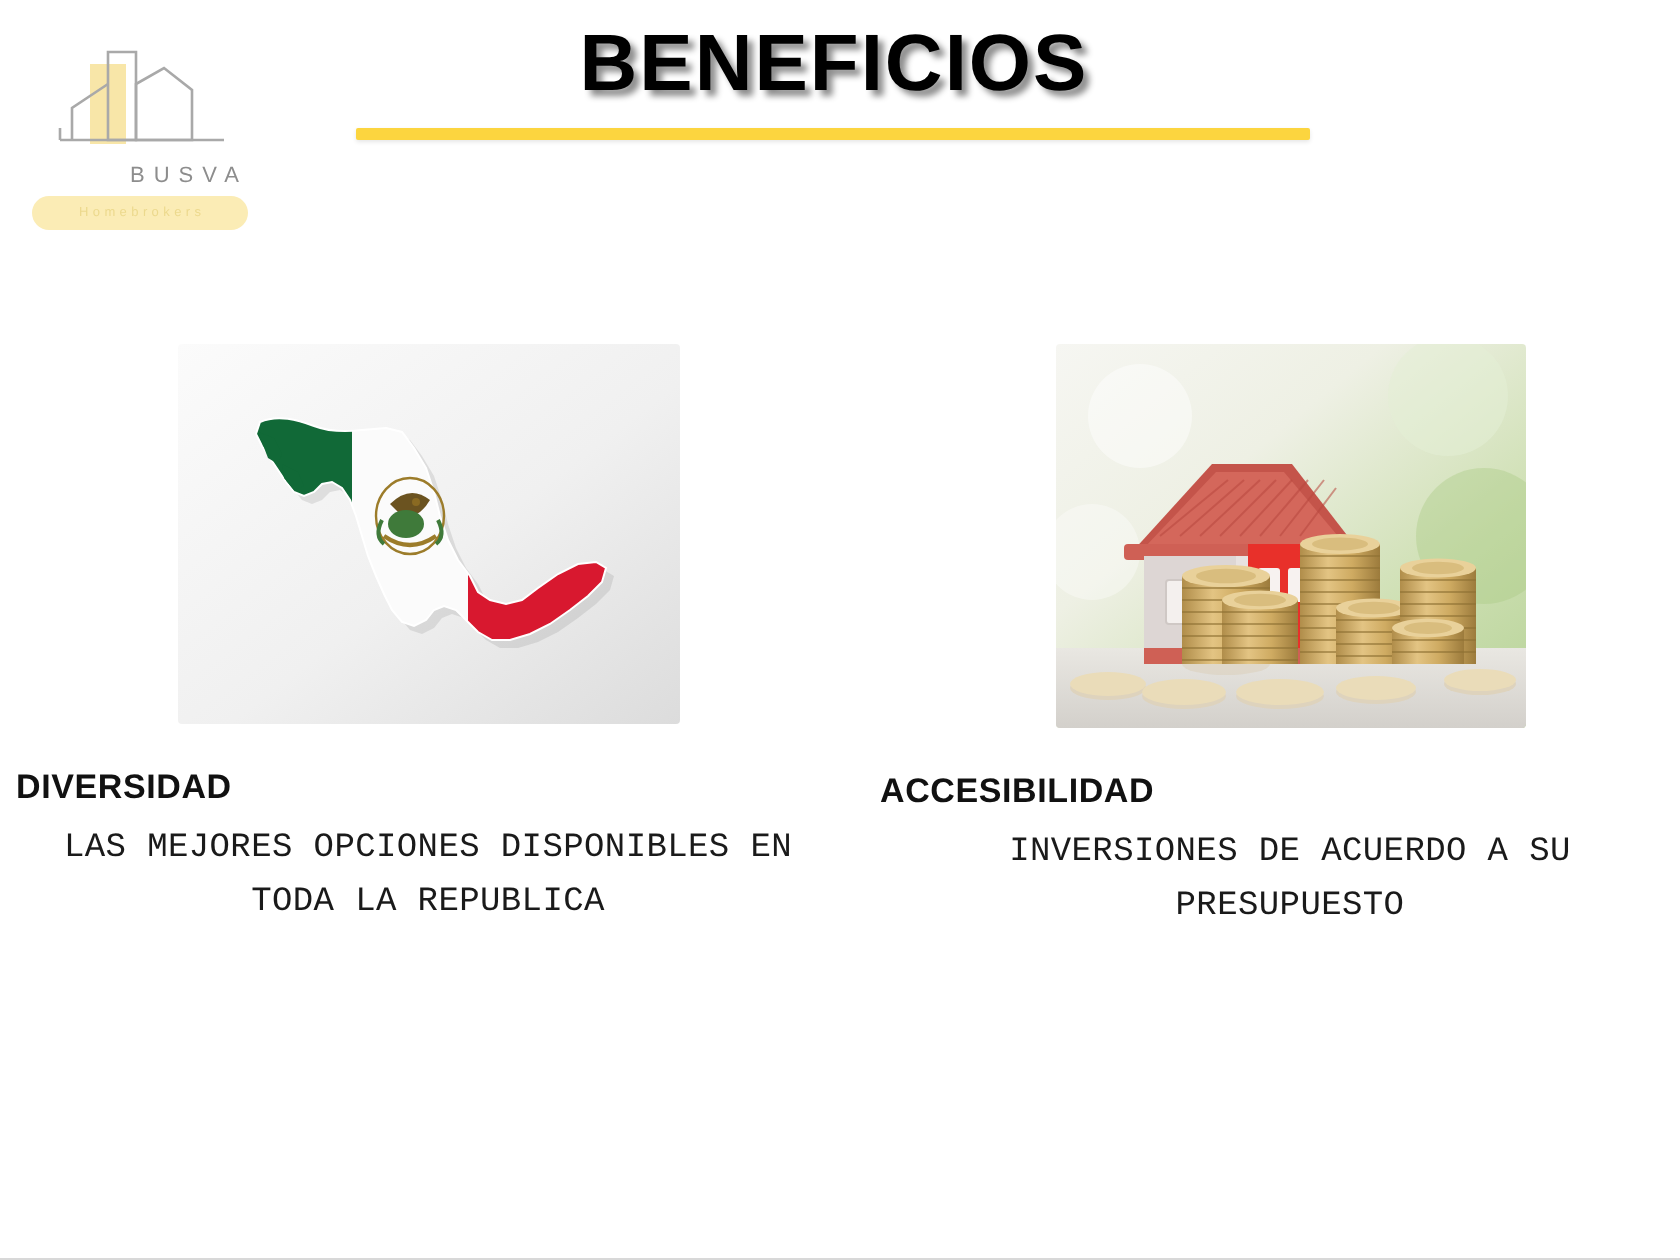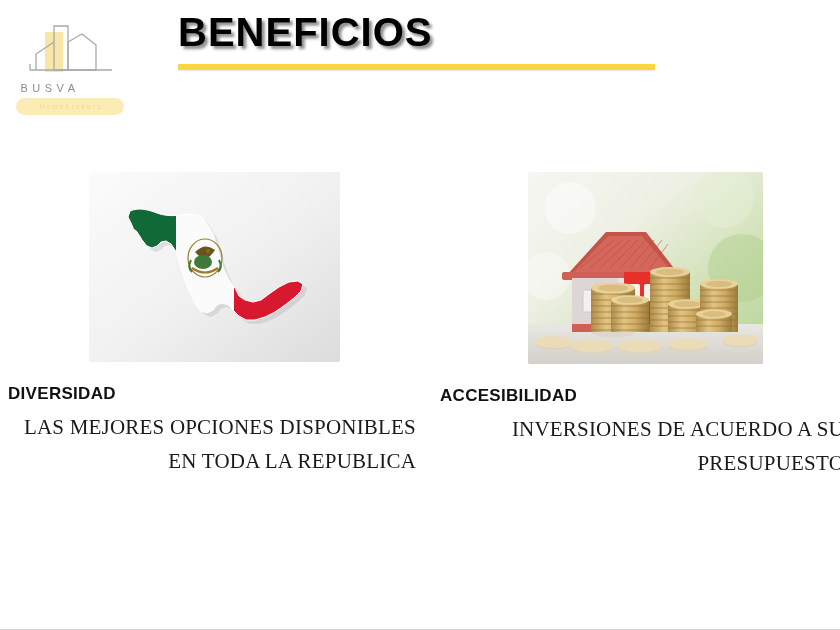--- a/index.html
+++ b/index.html
@@ -36,21 +36,21 @@
     left: 0;
     top: 0;
     width: 108px;
     height: 62px;
   }
   .logo-name {
     position: absolute;
     left: 0;
     top: 60px;
     width: 108px;
-    text-align: left;
+    text-align: right;
     font-size: 11px;
     letter-spacing: 4.5px;
     color: #8d8d8d;
     font-family: "Liberation Sans", sans-serif;
     font-weight: 400;
     text-indent: 4.5px;
   }
   .logo-tagline-wrap {
     position: absolute;
     left: 0;
@@ -70,21 +70,21 @@
     text-indent: 2.2px;
     font-family: "Liberation Sans", sans-serif;
   }
 
   
   .title {
     position: absolute;
     left: 178px;
     top: 12px;
     width: 478px;
-    text-align: left;
+    text-align: center;
     font-size: 40px;
     font-weight: bold;
     letter-spacing: 1px;
     color: #000000;
     font-family: "Liberation Sans", sans-serif;
     text-shadow: 3px 3px 3px rgba(0,0,0,0.45);
     line-height: 1.0;
   }
   .title-rule {
     position: absolute;
@@ -120,27 +120,27 @@
   .cap-title {
     margin-top: 22px;
     font-size: 17px;
     font-weight: bold;
     letter-spacing: 0.3px;
     color: #111111;
     font-family: "Liberation Sans", sans-serif;
   }
   .cap-body {
     margin-top: 7px;
-    text-align: right;
-    font-size: 21px;
+    text-align: center;
+    font-size: 17px;
     font-weight: 400;
     letter-spacing: 0.2px;
     line-height: 1.6;
     color: #1a1a1a;
-    font-family: Liberation Serif, serif;
+    font-family: Liberation Mono, monospace;
   }
   .col-left .cap-body  { padding: 0 4px; }
   .col-right .cap-body { padding: 0 6px; }
 </style>
 </head>
 <body>
 
 <div class="slide">
 
   <div class="logo">

